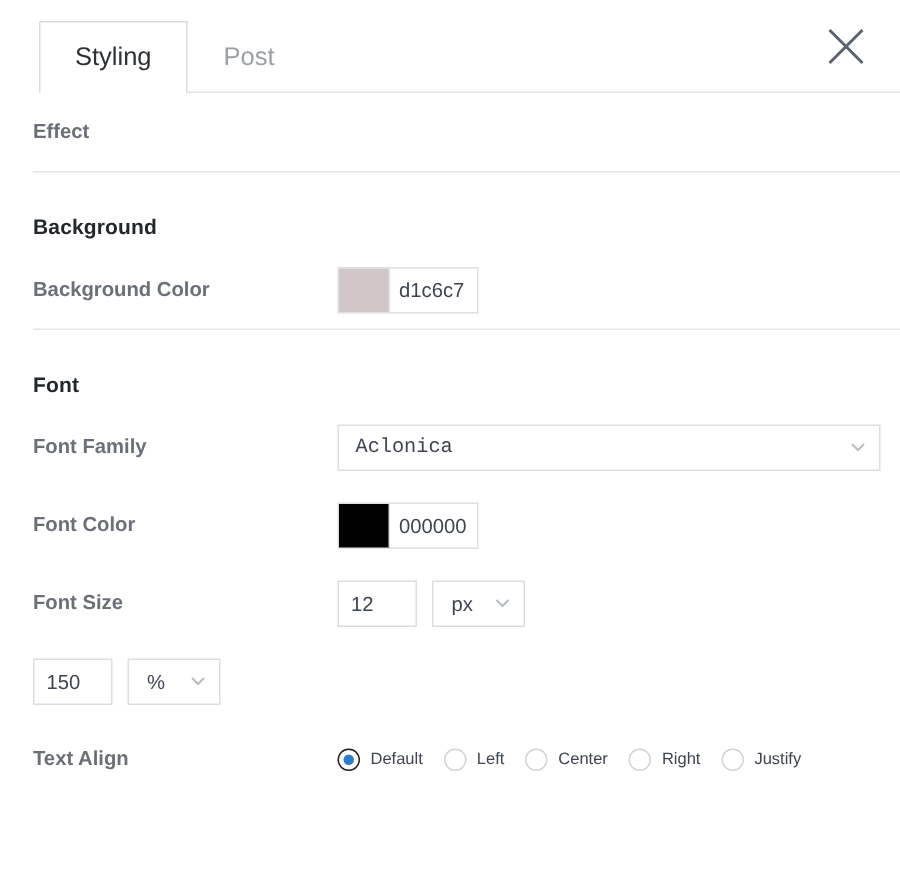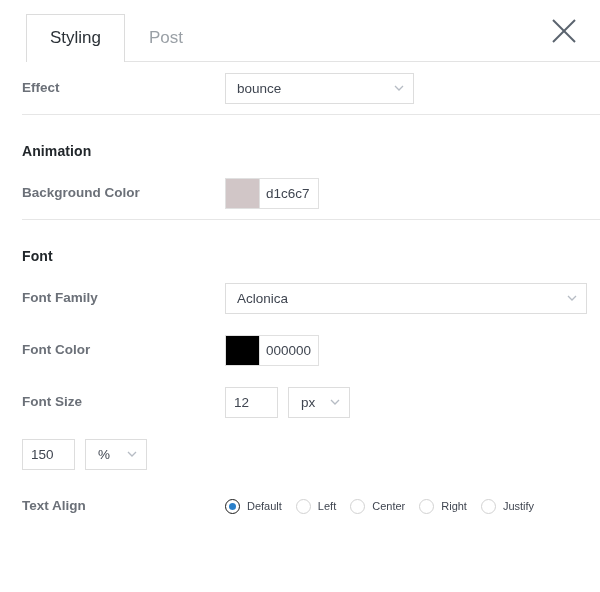--- a/index.html
+++ b/index.html
@@ -132,21 +132,21 @@
     position: absolute;
     right: 9px;
     top: 50%;
     margin-top: -3px;
     width: 10px;
     height: 6px;
     pointer-events: none;
   }
   .select .chevron svg { display: block; }
   .select-effect { width: 189px; }
-  .select-fontfamily { width: 362px; }
+  .select-fontfamily { width: 362px; font-family: Liberation Mono, monospace; }
   .select-unit { width: 62px; }
   .select-unit .select-value { padding-left: 12px; }
 
   
   .color-field {
     display: flex;
     align-items: stretch;
     height: 31px;
     border: 1px solid #e0e0e0;
     box-sizing: border-box;
@@ -248,36 +248,26 @@
       </svg>
     </span>
   </div>
 </div>
 
 <div class="panel-body">
 
   <div class="section">
     <div class="field-row">
       <div class="field-label">Effect</div>
-      <div class="field-control">
-        <div class="select select-effect">
-          <span class="select-value">bounce</span>
-          <span class="chevron">
-            <svg width="10" height="6" viewBox="0 0 10 6">
-                <path d="M1 1 L5 5 L9 1" fill="none" stroke="#b6bcc4" stroke-width="1.3"></path>
-              </svg>
-          </span>
-        </div>
-      </div>
     </div>
   </div>
   <hr class="divider">
 
   <div class="section">
-    <div class="section-title">Animation</div>
+    <div class="section-title">Background</div>
     <div class="field-row">
       <div class="field-label">Background Color</div>
       <div class="field-control">
         <div class="color-field">
           <div class="color-swatch" style="background:#d1c6c7;"></div>
           <input class="color-text" type="text" value="d1c6c7" style="">
         </div>
       </div>
     </div>
   </div>

